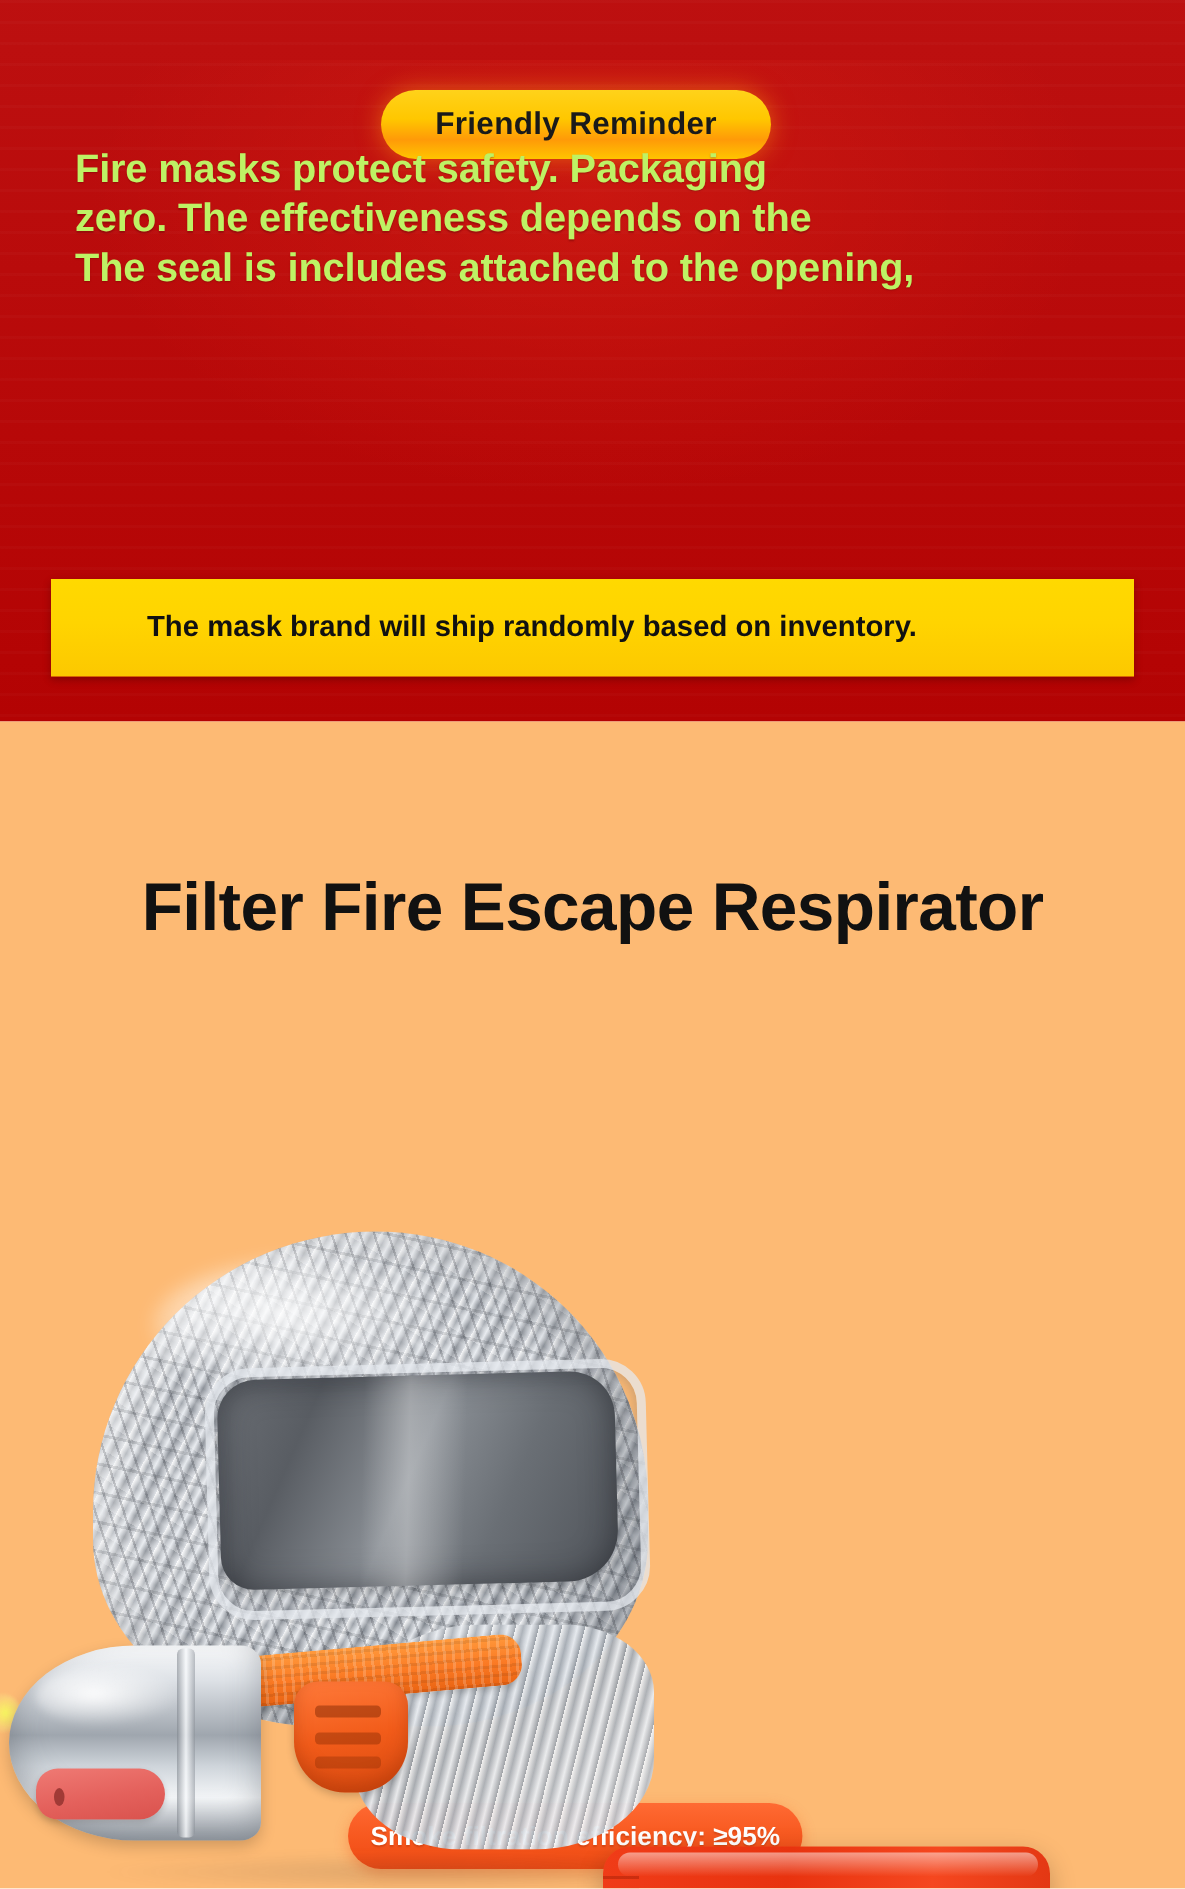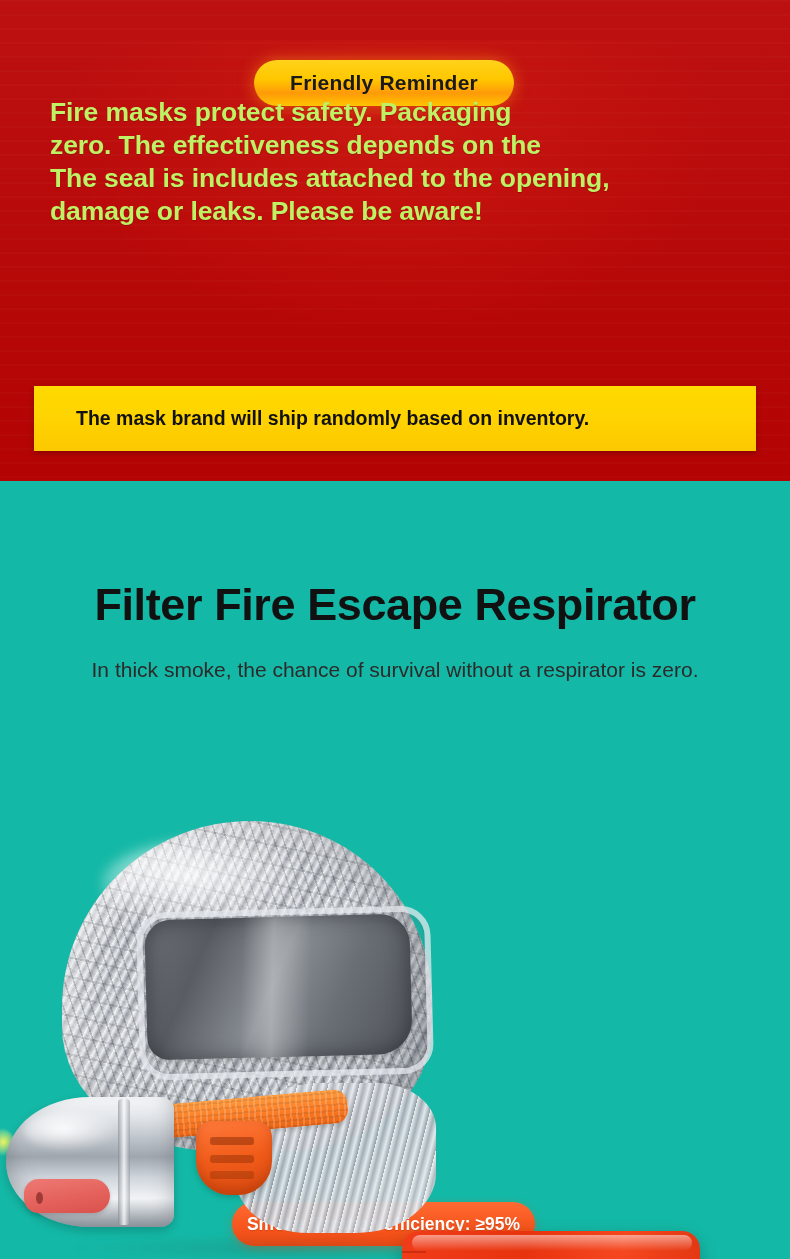--- a/index.html
+++ b/index.html
@@ -85,31 +85,31 @@
     width: 722px; height: 65px;
     background: linear-gradient(180deg, #ffd900 0%, #ffd400 45%, #fcc800 100%);
     box-shadow: 0 2px 5px rgba(0,0,0,0.25);
     display: flex;
     align-items: center;
   }
   .inventory-label {
     color: #111111;
     font-size: 19.5px;
     font-weight: bold;
-    padding-left: 42px;
+    padding-left: 64px;
     white-space: nowrap;
   }
 
   
   .product-section {
     position: absolute;
     left: 0; top: 481px;
     width: 790px;
     height: 778px;
-    background: #14b8a6;
+    background: #fdba74;
     overflow: hidden;
   }
   .product-title {
     position: absolute;
     left: 0; top: 68px;
     width: 790px;
     text-align: center;
     color: #111111;
     font-size: 45px;
     font-weight: bold;
@@ -350,32 +350,30 @@
   <div class="notice-glow"></div>
 
   <div class="reminder-pill">
     <span class="reminder-pill-label">Friendly Reminder</span>
   </div>
 
   <div class="notice-body">
     <div class="notice-line">Fire masks protect safety. Packaging</div>
     <div class="notice-line">zero. The effectiveness depends on the</div>
     <div class="notice-line">The seal is includes attached to the opening,</div>
-    <div class="notice-line">damage or leaks. Please be aware!</div>
   </div>
 
   <div class="inventory-banner">
     <span class="inventory-label">The mask brand will ship randomly based on inventory.</span>
   </div>
 </section>
 
 <section class="product-section">
 
   <h1 class="product-title">Filter Fire Escape Respirator</h1>
-  <p class="product-subtitle">In thick smoke, the chance of survival without a respirator is zero.</p>
 
   <div class="left-accent-blob"></div>
 
   <div class="efficiency-pill">
     <span class="efficiency-label">Smoke filtration efficiency: ≥95%</span>
   </div>
 
   <div class="photo-stage">
 
     <div class="box-shadow-floor"></div>

